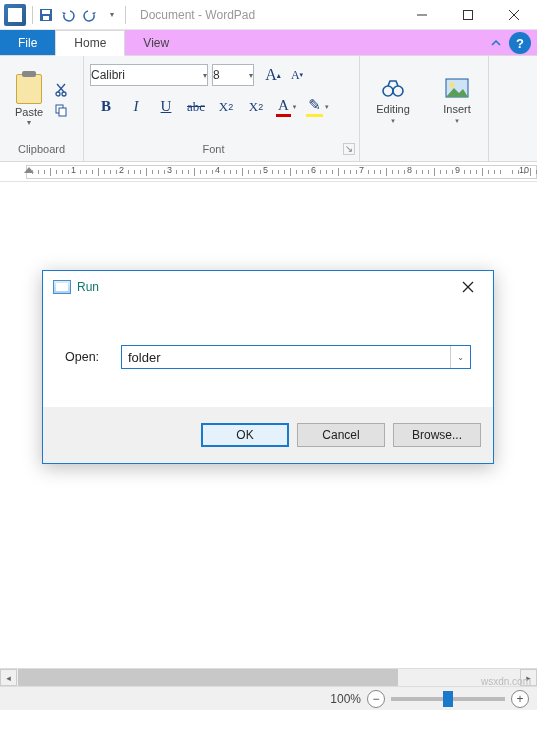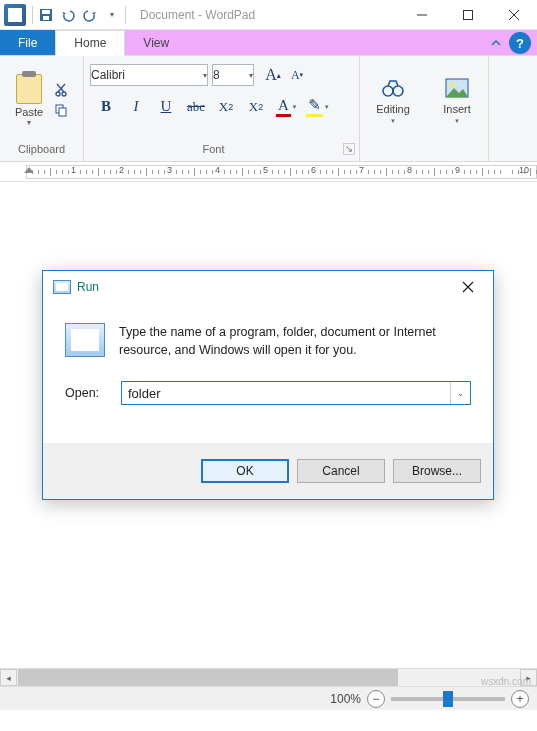--- a/index.html
+++ b/index.html
@@ -382,24 +382,20 @@
     <div class="runicon"></div>
     <span>Run</span>
     <div class="dclose">
       <svg width="12" height="12" viewBox="0 0 12 12">
           <line x1="1" y1="1" x2="11" y2="11" stroke="#222" stroke-width="1.3"></line>
           <line x1="11" y1="1" x2="1" y2="11" stroke="#222" stroke-width="1.3"></line>
         </svg>
     </div>
   </div>
   <div class="dlg-body">
-    <div class="dlg-desc-row">
-      <div class="runbig"></div>
-      <div class="dlg-desc">Type the name of a program, folder, document or Internet resource, and Windows will open it for you.</div>
-    </div>
     <div class="dlg-open-row">
       <div class="dlg-open-label">Open:</div>
       <div class="dlg-combo">
         <span>folder</span>
         <span class="dd">⌄</span>
       </div>
     </div>
   </div>
   <div class="dlg-footer">
     <div class="dlg-btn primary">OK</div>

